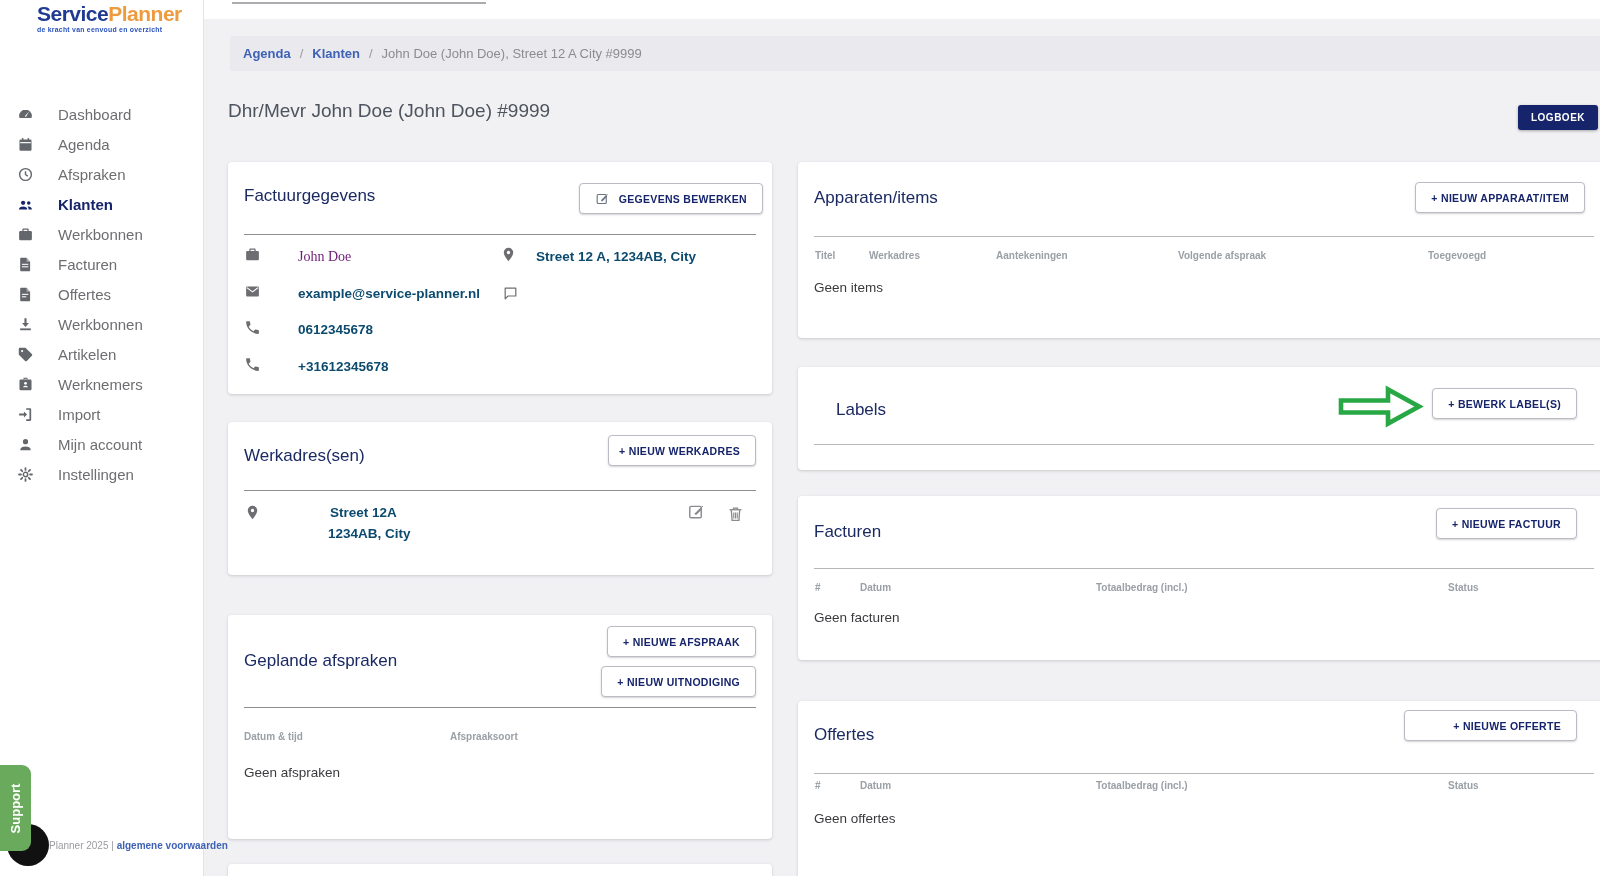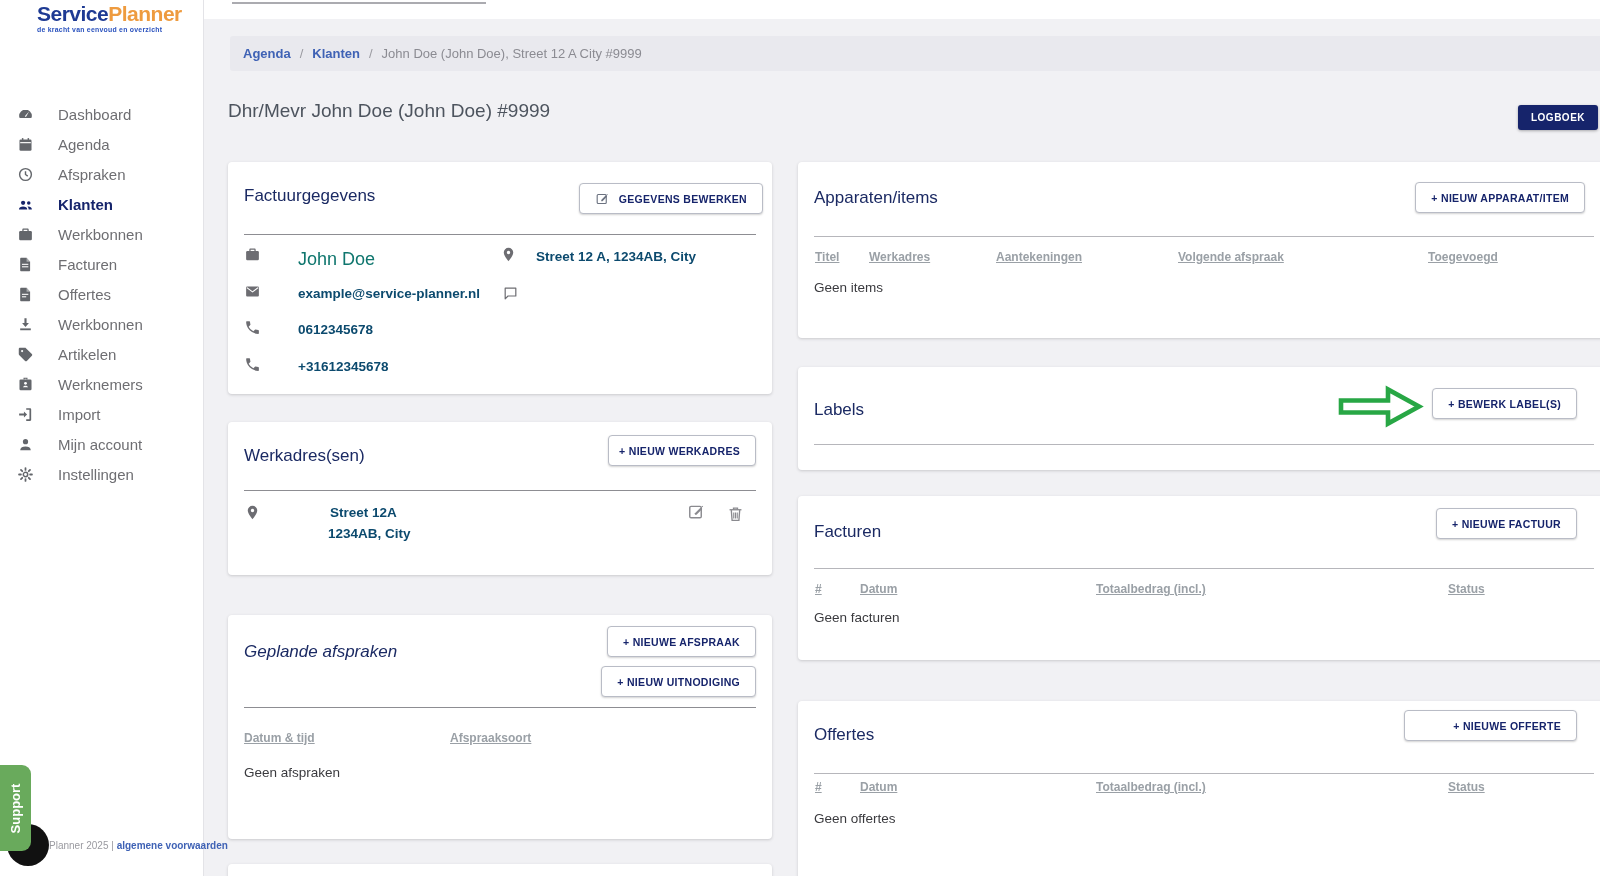--- a/index.html
+++ b/index.html
@@ -52,25 +52,25 @@
   .card-title { position:absolute; left:16px; font-size:17px; color:#1b2a63; font-weight:400; }
   .divider { position:absolute; left:16px; right:16px; height:0; border-top:1px solid #8d8d92; }
   .divider.light { border-top-color:#b6b6bb; }
   .btn-outline { position:absolute; display:inline-flex; align-items:center; justify-content:center; gap:9px;
                  height:31px; padding:0 15px; background:#fff; border:1px solid #b9bcc6; border-radius:4px;
                  box-shadow:0 1px 2px rgba(0,0,0,.18); color:#16246b; font-size:10.5px; font-weight:700;
                  letter-spacing:0.3px; cursor:pointer; font-family:inherit; white-space:nowrap; }
   .btn-outline .bicon { width:15px; height:15px; color:#6b7280; }
   .bicon svg { width:100%; height:100%; display:block; }
 
-  .th { position:absolute; font-size:12px; font-weight:700; color:#9aa0a6;text-decoration:underline; }
+  .th { position:absolute; font-size:10px; font-weight:700; color:#9aa0a6; }
   .empty-text { position:absolute; left:16px; font-size:13.5px; color:#3a3a3e; }
   .cicon { position:absolute; width:17px; height:17px; color:#6d6d72; }
   .cicon svg { width:100%; height:100%; display:block; }
-  .val-gray { position:absolute; font-size:18px; color:#0f766e; }
+  .val-gray { position:absolute; font-size:14px; color:#701a75;font-family:Liberation Serif, serif; }
   .val-blue { position:absolute; font-size:13.5px; font-weight:700; color:#0c4a6e; cursor:pointer; }
   .row-action { position:absolute; width:19px; height:19px; color:#8a8a8f; cursor:pointer; }
   .row-action svg { width:100%; height:100%; display:block; }
 
   .green-arrow { position:absolute; left:1338px; top:385px; width:86px; height:43px; z-index:9; pointer-events:none; }
 </style>
 </head>
 <body>
 
 <aside class="sidebar">
@@ -329,21 +329,21 @@
         <svg viewBox="0 0 24 24" fill="none" stroke="currentColor" stroke-width="1.7">
           <path d="M6.7 6.5l1 13h8.6l1-13"></path>
           <path d="M4.5 6h15"></path>
           <path d="M9.5 6V4h5v2"></path>
           <path d="M9.8 9.5V17M12 9.5V17M14.2 9.5V17" stroke-width="1.4"></path>
         </svg>
       </span>
   </section>
 
   <section class="card" style="height:224px; margin-bottom:25px;">
-    <h2 class="card-title" style="top:27px;font-style:italic;">Geplande afspraken</h2>
+    <h2 class="card-title" style="top:36px;">Geplande afspraken</h2>
     <button class="btn-outline" style="right:16px; top:11px;">
       <span>+ NIEUWE AFSPRAAK</span>
     </button>
     <button class="btn-outline" style="right:16px; top:51px;">
       <span>+ NIEUW UITNODIGING</span>
     </button>
     <div class="divider" style="top:92px;"></div>
     <span class="th" style="left:16px; top:116px;">Datum &amp; tijd</span>
     <span class="th" style="left:222px; top:116px;">Afspraaksoort</span>
     <span class="empty-text" style="top:150px;">Geen afspraken</span>
@@ -364,21 +364,21 @@
     <div class="divider light" style="top:74px;"></div>
     <span class="th" style="left:17px; top:88px;">Titel</span>
     <span class="th" style="left:71px; top:88px;">Werkadres</span>
     <span class="th" style="left:198px; top:88px;">Aantekeningen</span>
     <span class="th" style="left:380px; top:88px;">Volgende afspraak</span>
     <span class="th" style="left:630px; top:88px;">Toegevoegd</span>
     <span class="empty-text" style="top:118px;">Geen items</span>
   </section>
 
   <section class="card" style="height:103px; margin-bottom:26px;">
-    <h2 class="card-title" style="top:33px;">Labels</h2>
+    <h2 class="card-title" style="top:33px;margin-left:22px;">Labels</h2>
     <button class="btn-outline" style="right:33px; top:21px;">
       <span>+ BEWERK LABEL(S)</span>
     </button>
     <div class="divider light" style="top:77px;"></div>
   </section>
 
   <section class="card" style="height:164px; margin-bottom:41px;">
     <h2 class="card-title" style="top:26px;">Facturen</h2>
     <button class="btn-outline" style="right:33px; top:12px;">
       <span>+ NIEUWE FACTUUR</span>

